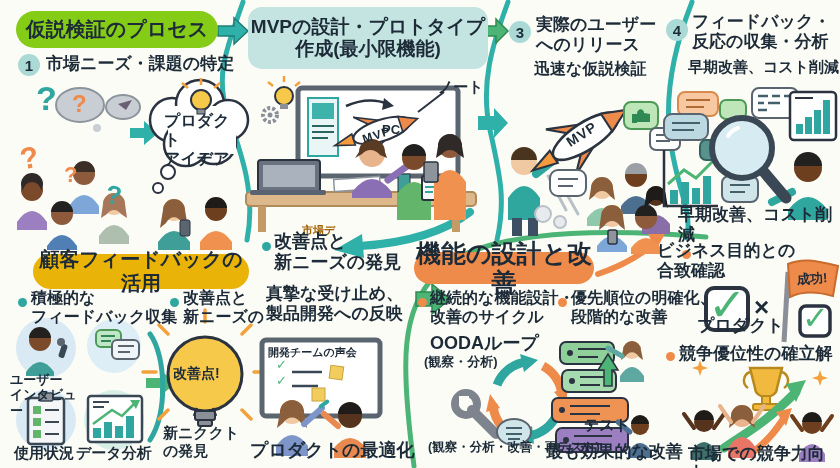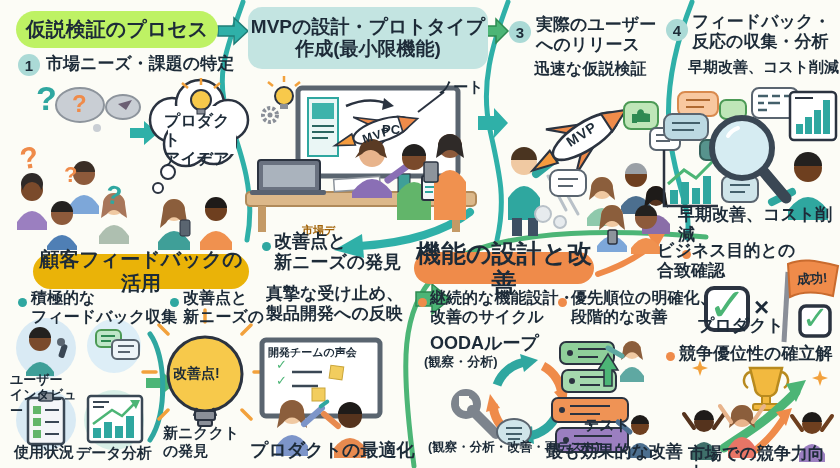--- a/index.html
+++ b/index.html
@@ -400,21 +400,21 @@
         </g>
     <g transform="translate(812,428)">
           <path d="M-13,26 Q0,6 13,26 L13,34 -13,34 Z" fill="#9b7fc0"></path>
           <circle cy="-4" r="10" fill="#6e3f1f"></circle>
           <path d="M-10,-6 a10,10 0 0 1 20,0 z" fill="#1e1b19"></path>
           <path d="M-10,2 L-20,-12 M10,2 L20,-12" stroke="#6e3f1f" stroke-width="4" stroke-linecap="round"></path>
         </g>
   </g>
 </svg>
 
-<div class="abs pill" style="left:16px;top:11px;width:202px;height:37px;background:#bef264;font-size:20px;">仮説検証のプロセス</div>
+<div class="abs pill" style="left:16px;top:11px;width:202px;height:37px;background:#84cc16;font-size:20px;">仮説検証のプロセス</div>
 
 <div class="num" style="left:18px;top:54px;">1</div>
 <div class="abs" style="left:46px;top:54px;font-size:17px;">市場ニーズ・課題の特定</div>
 
 <div class="abs" style="left:36px;top:78px;font-size:34px;color:#2fa7a0;">?</div>
 <div class="abs" style="left:20px;top:140px;font-size:30px;color:#ef8b4a;transform:rotate(-10deg);">?</div>
 <div class="abs" style="left:64px;top:162px;font-size:22px;color:#ef8b4a;">?</div>
 <div class="abs" style="left:106px;top:180px;font-size:26px;color:#2fa7a0;transform:rotate(8deg);">?</div>
 <div class="abs" style="left:72px;top:90px;font-size:24px;color:#ef8b4a;">?</div>
 <div class="abs t-c" style="left:164px;top:112px;width:76px;font-size:16px;">プロダクト
@@ -449,21 +449,21 @@
 <div class="abs pill" style="left:33px;top:254px;width:216px;height:35px;background:#eab308;font-size:20px;">顧客フィードバックの活用</div>
 <div class="dot dot-t" style="left:18px;top:298px;"></div>
 <div class="abs" style="left:31px;top:289px;font-size:16px;">積極的な
 フィードバック収集</div>
 <div class="dot dot-t" style="left:170px;top:298px;"></div>
 <div class="abs" style="left:183px;top:289px;font-size:16px;">改善点と
 新ニーズの</div>
 
 <div class="abs t-c" style="left:10px;top:372px;width:76px;font-size:13px;">ユーザー
 インタビュー</div>
-<div class="abs t-c" style="left:14px;top:444px;width:66px;font-size:15px;font-family:Liberation Serif, serif;">使用状況</div>
+<div class="abs t-c" style="left:14px;top:444px;width:66px;font-size:15px;">使用状況</div>
 <div class="abs t-c" style="left:76px;top:444px;width:76px;font-size:15px;">データ分析</div>
 
 <div class="abs t-c" style="left:173px;top:365px;width:64px;font-size:14px;">改善点!</div>
 <div class="abs t-c" style="left:163px;top:424px;width:82px;font-size:15px;">新ニククト
 の発見</div>
 
 <div class="abs t-c" style="left:268px;top:346px;width:106px;font-size:11px;">開発チームの声会</div>
 <div class="abs chk" style="left:276px;top:358px;font-size:13px;">✓</div>
 <div class="abs chk" style="left:276px;top:374px;font-size:13px;">✓</div>
 <div class="abs" style="left:250px;top:440px;font-size:18px;">プロダクトの最適化</div>

